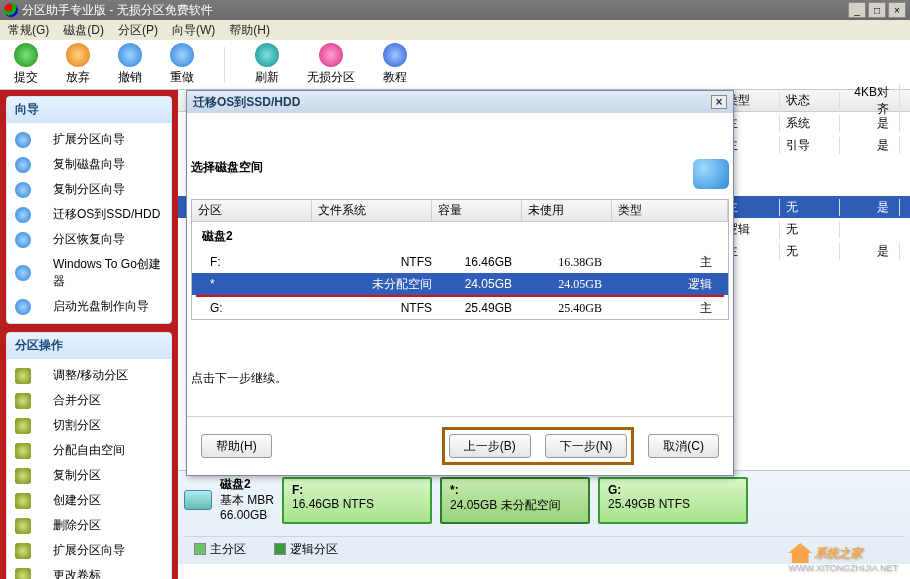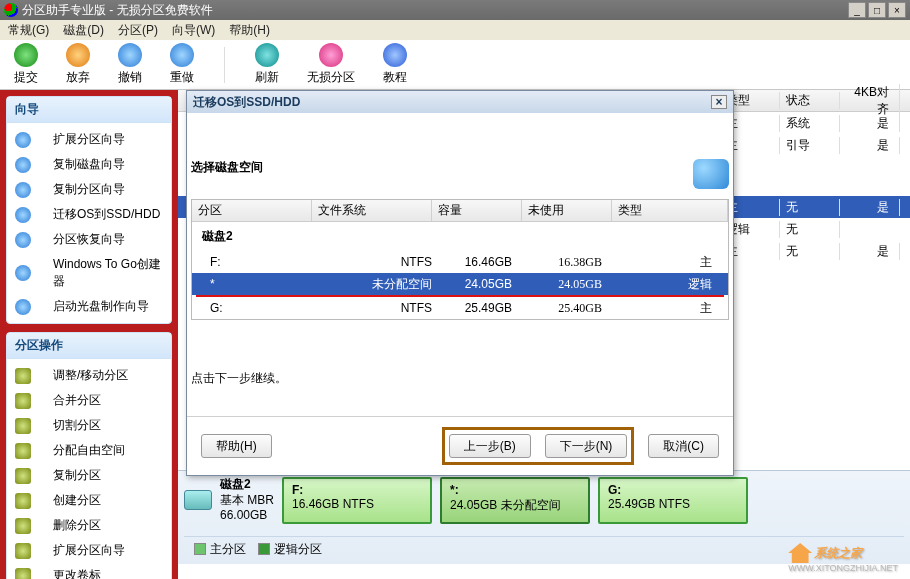--- a/index.html
+++ b/index.html
@@ -34,21 +34,21 @@
 .c-type { width: 60px; } .c-state { width: 60px; } .c-align { width: 60px; text-align: right; padding-right: 10px; }
 
 .rc-bottom { border-top: 1px solid #b8c9d9; background: linear-gradient(#eef4fa,#e3ecf6); padding: 6px; display: flex; gap: 8px; flex-wrap: wrap; }
 .disk-card { display: flex; align-items: center; gap: 8px; }
 .disk-ico { width: 28px; height: 20px; background: linear-gradient(#aee,#6bb); border: 1px solid #489; border-radius: 3px; }
 .disk-info { line-height: 1.3; }
 .part-box { border: 2px solid #4aa04a; background: linear-gradient(#d6f6c6,#a8e28a); min-width: 150px; padding: 4px 8px; border-radius: 2px; }
 .part-box.green { border: 2px solid #3a9a3a; }
 .part-box.darkgreen { border: 2px solid #2d7b2d; background: linear-gradient(#c6eab0,#98d47a); }
 .part-box .drv { font-weight: bold; }
-.legend { width: 100%; display: flex; gap: 12px; padding: 4px 10px 0; border-top: 1px solid #c7d7e7; margin-top: 4px; }
+.legend { width: 100%; display: flex; gap: 28px; padding: 4px 10px 0; border-top: 1px solid #c7d7e7; margin-top: 4px; }
 .leg-item { display: flex; align-items: center; gap: 4px; }
 .leg-sw { width: 12px; height: 12px; border: 1px solid #888; }
 
 .dialog { position: absolute; left: 186px; top: 90px; width: 548px; height: 386px; background: #fff; border: 1px solid #7a8aa0; box-shadow: 2px 2px 6px rgba(0,0,0,.3); z-index: 10; display: flex; flex-direction: column; }
 .dlg-title { height: 22px; background: linear-gradient(#e3ebf5,#c7d7e9); display: flex; align-items: center; padding: 0 6px; font-weight: bold; color: #1a3b5d; }
 .dlg-title .close { margin-left: auto; width: 16px; height: 14px; border: 1px solid #888; background: #eee; text-align: center; line-height: 12px; cursor: pointer; }
 .dlg-body { flex: 1; padding: 10px 4px 6px; position: relative; margin-top: 36px; }
 .dlg-sub { display: flex; align-items: flex-start; }
 .dlg-sub-text h4 { font-size: 12px; font-weight: bold; margin-bottom: 2px; }
 .dlg-sub-text p { font-size: 11px; padding-left: 14px; color: #333; }

